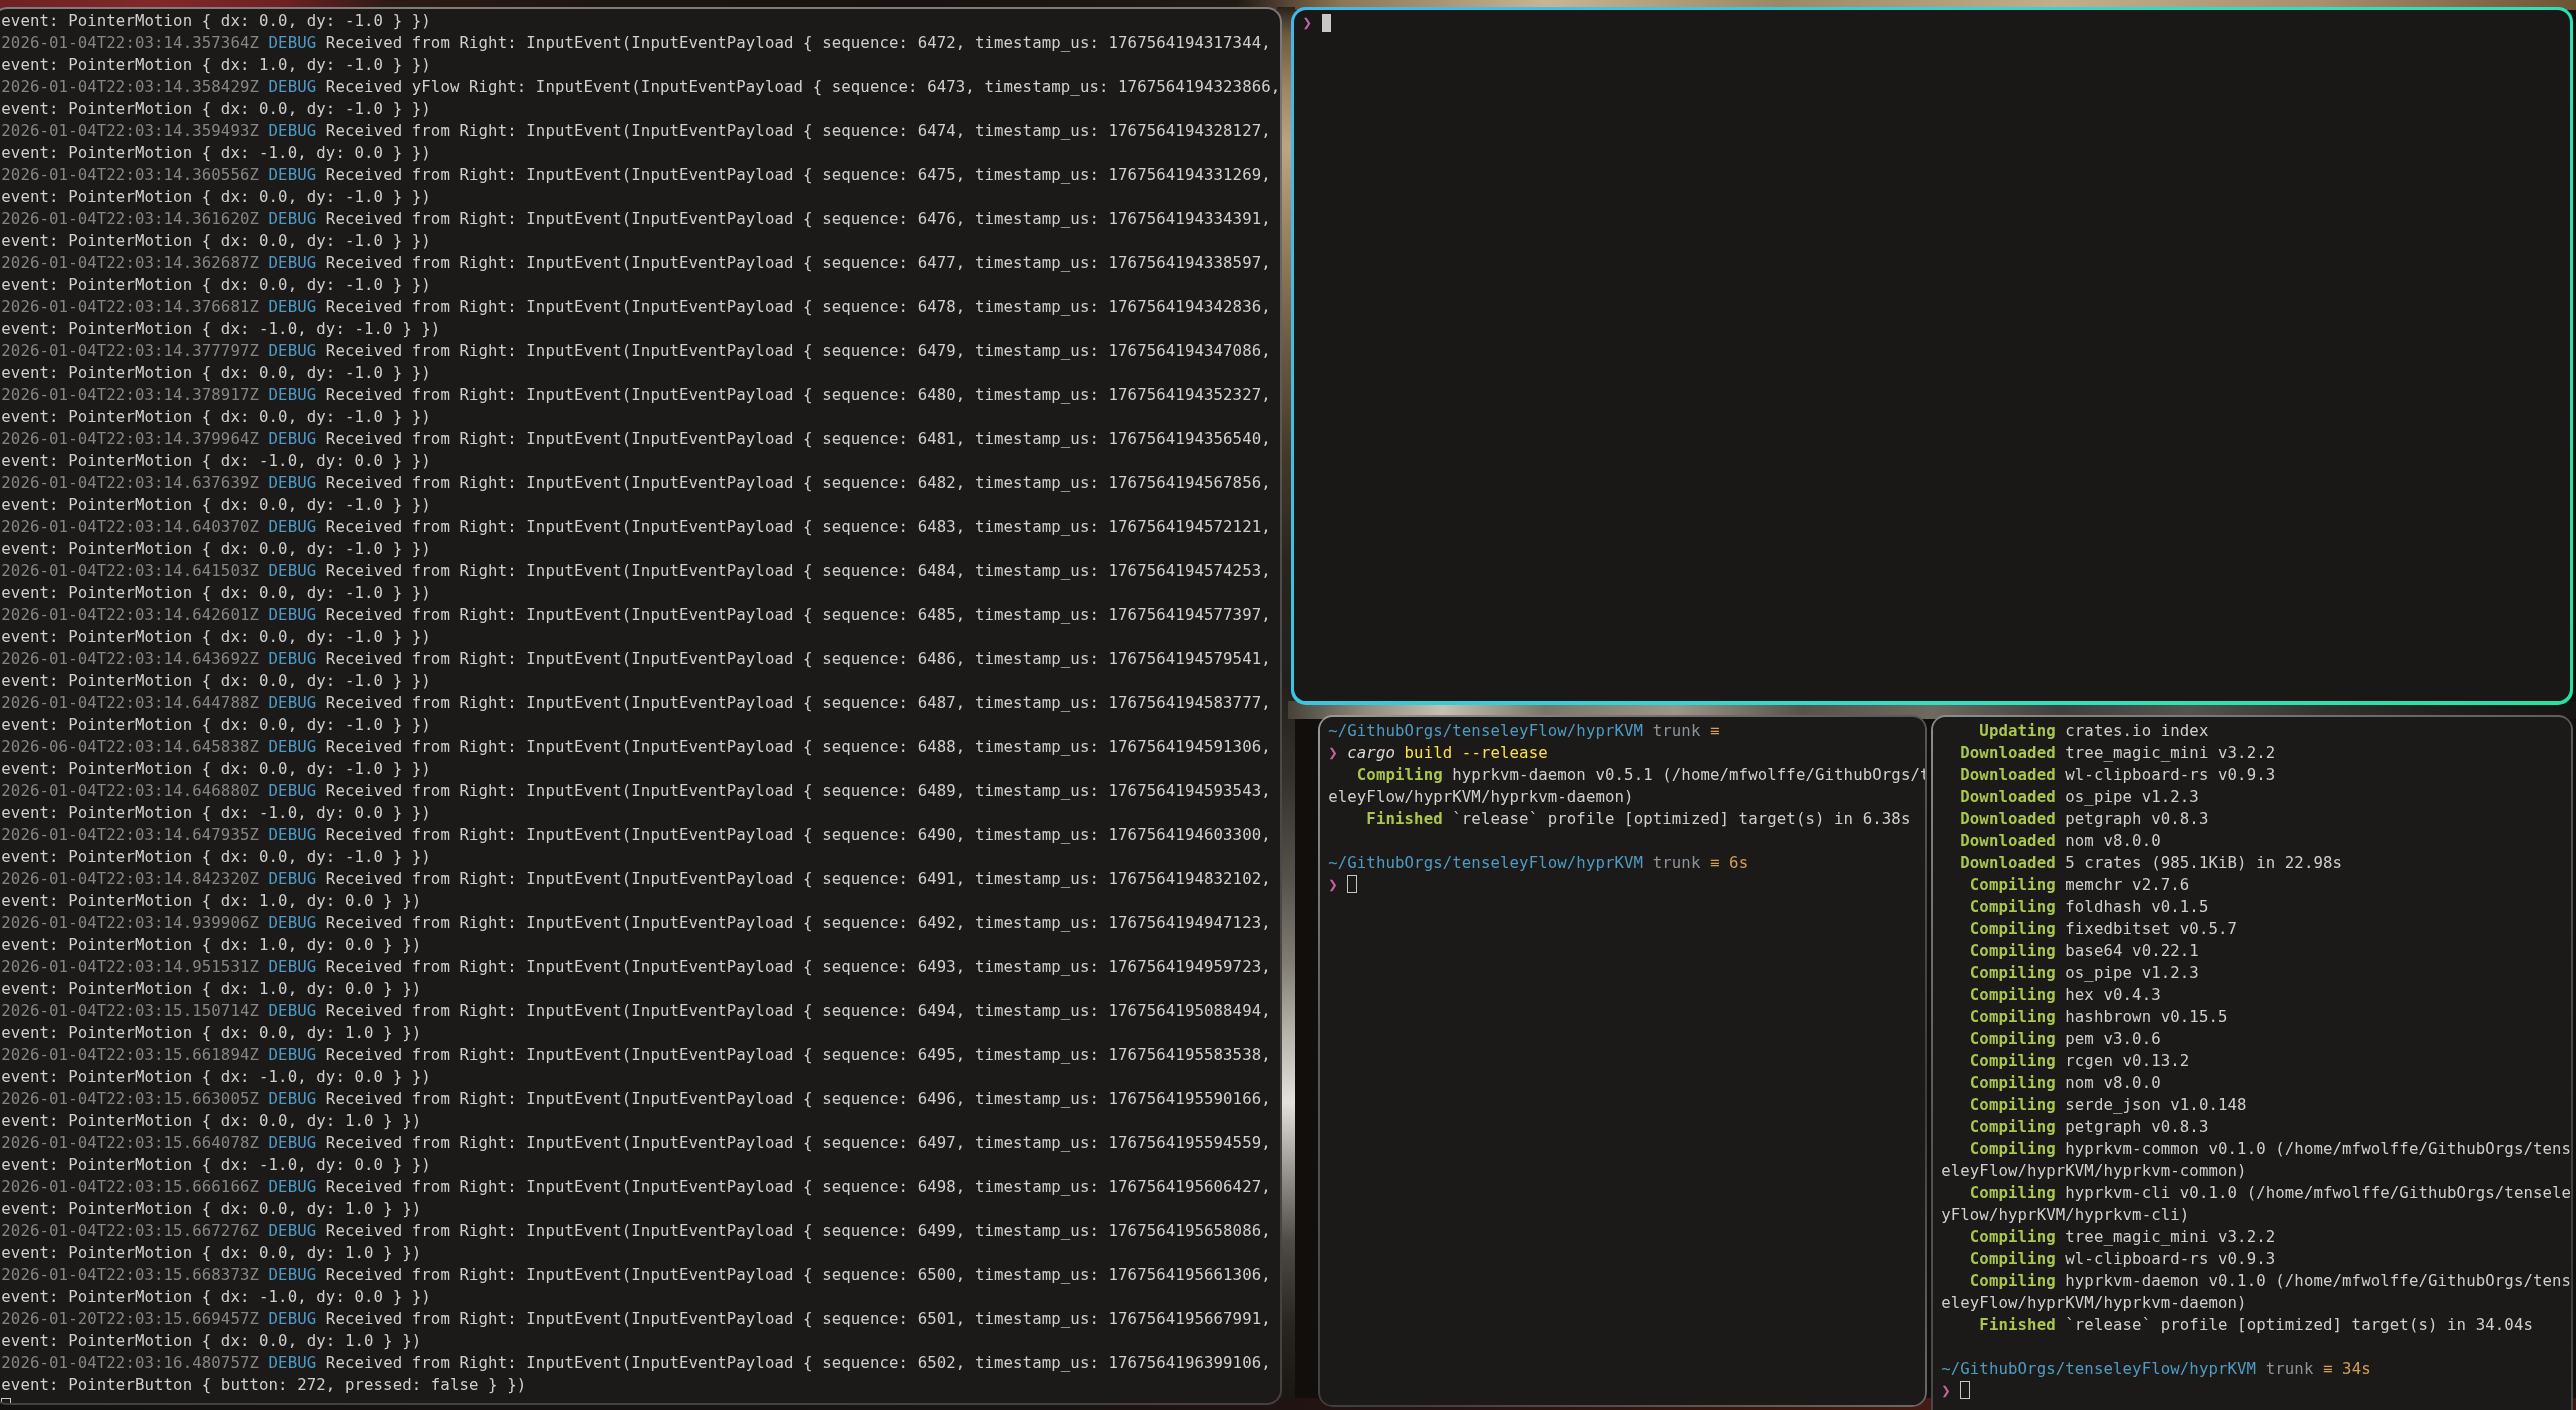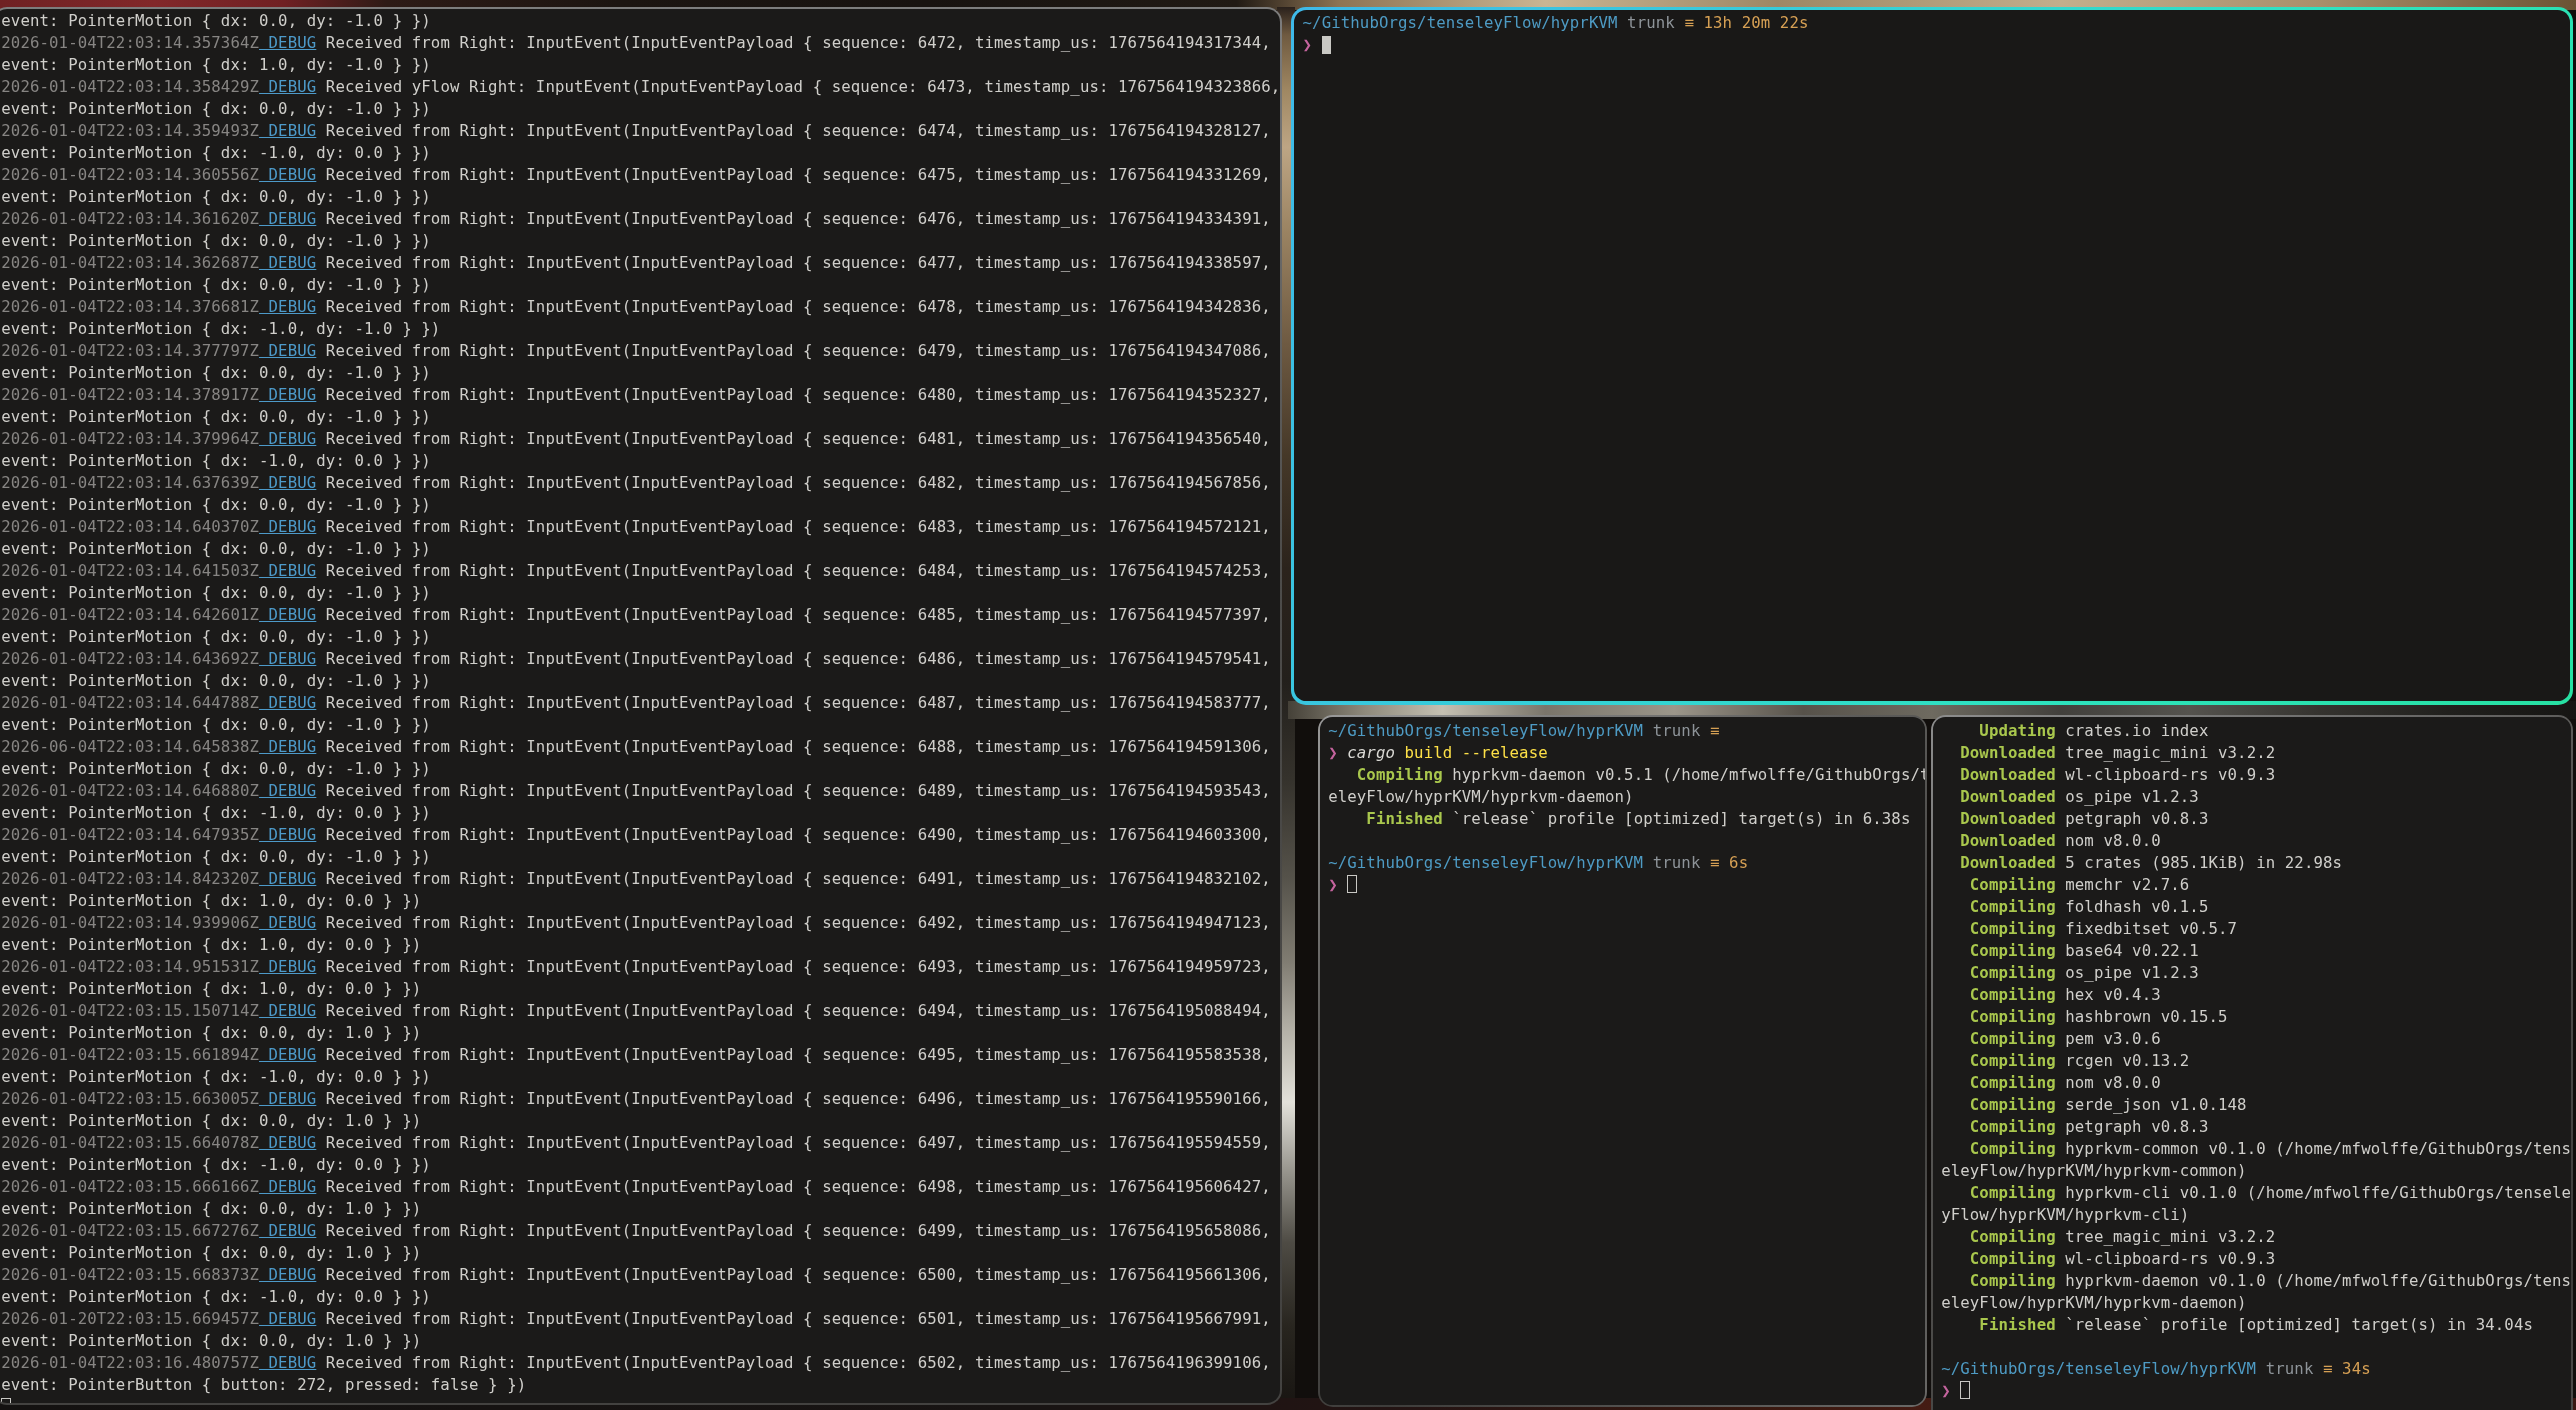--- a/index.html
+++ b/index.html
@@ -31,21 +31,21 @@
   #pane-mid .pane-border{padding:2px;background:linear-gradient(150deg,#9a9a9a,#5c5b59 30%,#3e3d3b 70%,#6a6967 100%);}
   #pane-mid .pane-inner{padding:2.7px 0 0 8.2px;}
   
   #pane-cargo{left:1931px;top:715px;width:642px;height:870px;}
   #pane-cargo .pane-border{padding:2px;background:linear-gradient(150deg,#8d8d8d,#555452 35%,#3d3c3a 75%,#626160 100%);}
   #pane-cargo .pane-inner{padding:2.7px 0 0 8.2px;}
 
   .t-line{white-space:pre;height:22px;}
   .sg-fg{color:#d0cfcb;}
   .sg-dim{color:#878583;}
-  .sg-blue{color:#4d9ac9;text-decoration:underline;}
+  .sg-blue{color:#4d9ac9;}
   .sg-cyan{color:#4e9bc4;}
   .sg-gray{color:#8e9499;}
   .sg-gold{color:#d6a054;}
   .sg-green{color:#a9c74d;font-weight:bold;}
   .sg-teal{color:#fde047;}
   .sg-white{color:#dbdad6;font-style:italic;}
   .sg-pink{color:#c5649e;}
   .sg-cursorB{display:inline-block;width:9.5px;height:17.7px;background:#c9c8c4;vertical-align:-3.4px;}
   .sg-cursorH{display:inline-block;width:9.5px;height:17.7px;border:1.4px solid #c9c8c4;box-sizing:border-box;vertical-align:-3.4px;}
 </style>
@@ -124,21 +124,20 @@
         <div class="t-line"><span class="sg-dim">2026-01-04T22:03:16.480757Z</span><span class="sg-blue"> DEBUG</span><span class="sg-fg"> Received from Right: InputEvent(InputEventPayload { sequence: 6502, timestamp_us: 1767564196399106,</span></div>
         <div class="t-line"><span class="sg-fg">event: PointerButton { button: 272, pressed: false } })</span></div>
         <div class="t-line"><span class="sg-cursorH"></span></div>
       </div>
   </div>
 </div>
 
 <div class="pane" id="pane-top">
   <div class="pane-border">
     <div class="pane-inner">
-        <div class="t-line"><span class="sg-cyan">~/GithubOrgs/tenseleyFlow/hyprKVM</span><span class="sg-gray"> trunk</span><span class="sg-gold"> ≡ 13h 20m 22s</span></div>
         <div class="t-line"><span class="sg-pink">❯ </span><span class="sg-cursorB"></span></div>
       </div>
   </div>
 </div>
 
 <div class="pane" id="pane-mid">
   <div class="pane-border">
     <div class="pane-inner">
         <div class="t-line"><span class="sg-cyan">~/GithubOrgs/tenseleyFlow/hyprKVM</span><span class="sg-gray"> trunk</span><span class="sg-gold"> ≡</span></div>
         <div class="t-line"><span class="sg-pink">❯ </span><span class="sg-white">cargo </span><span class="sg-teal">build --release</span></div>

